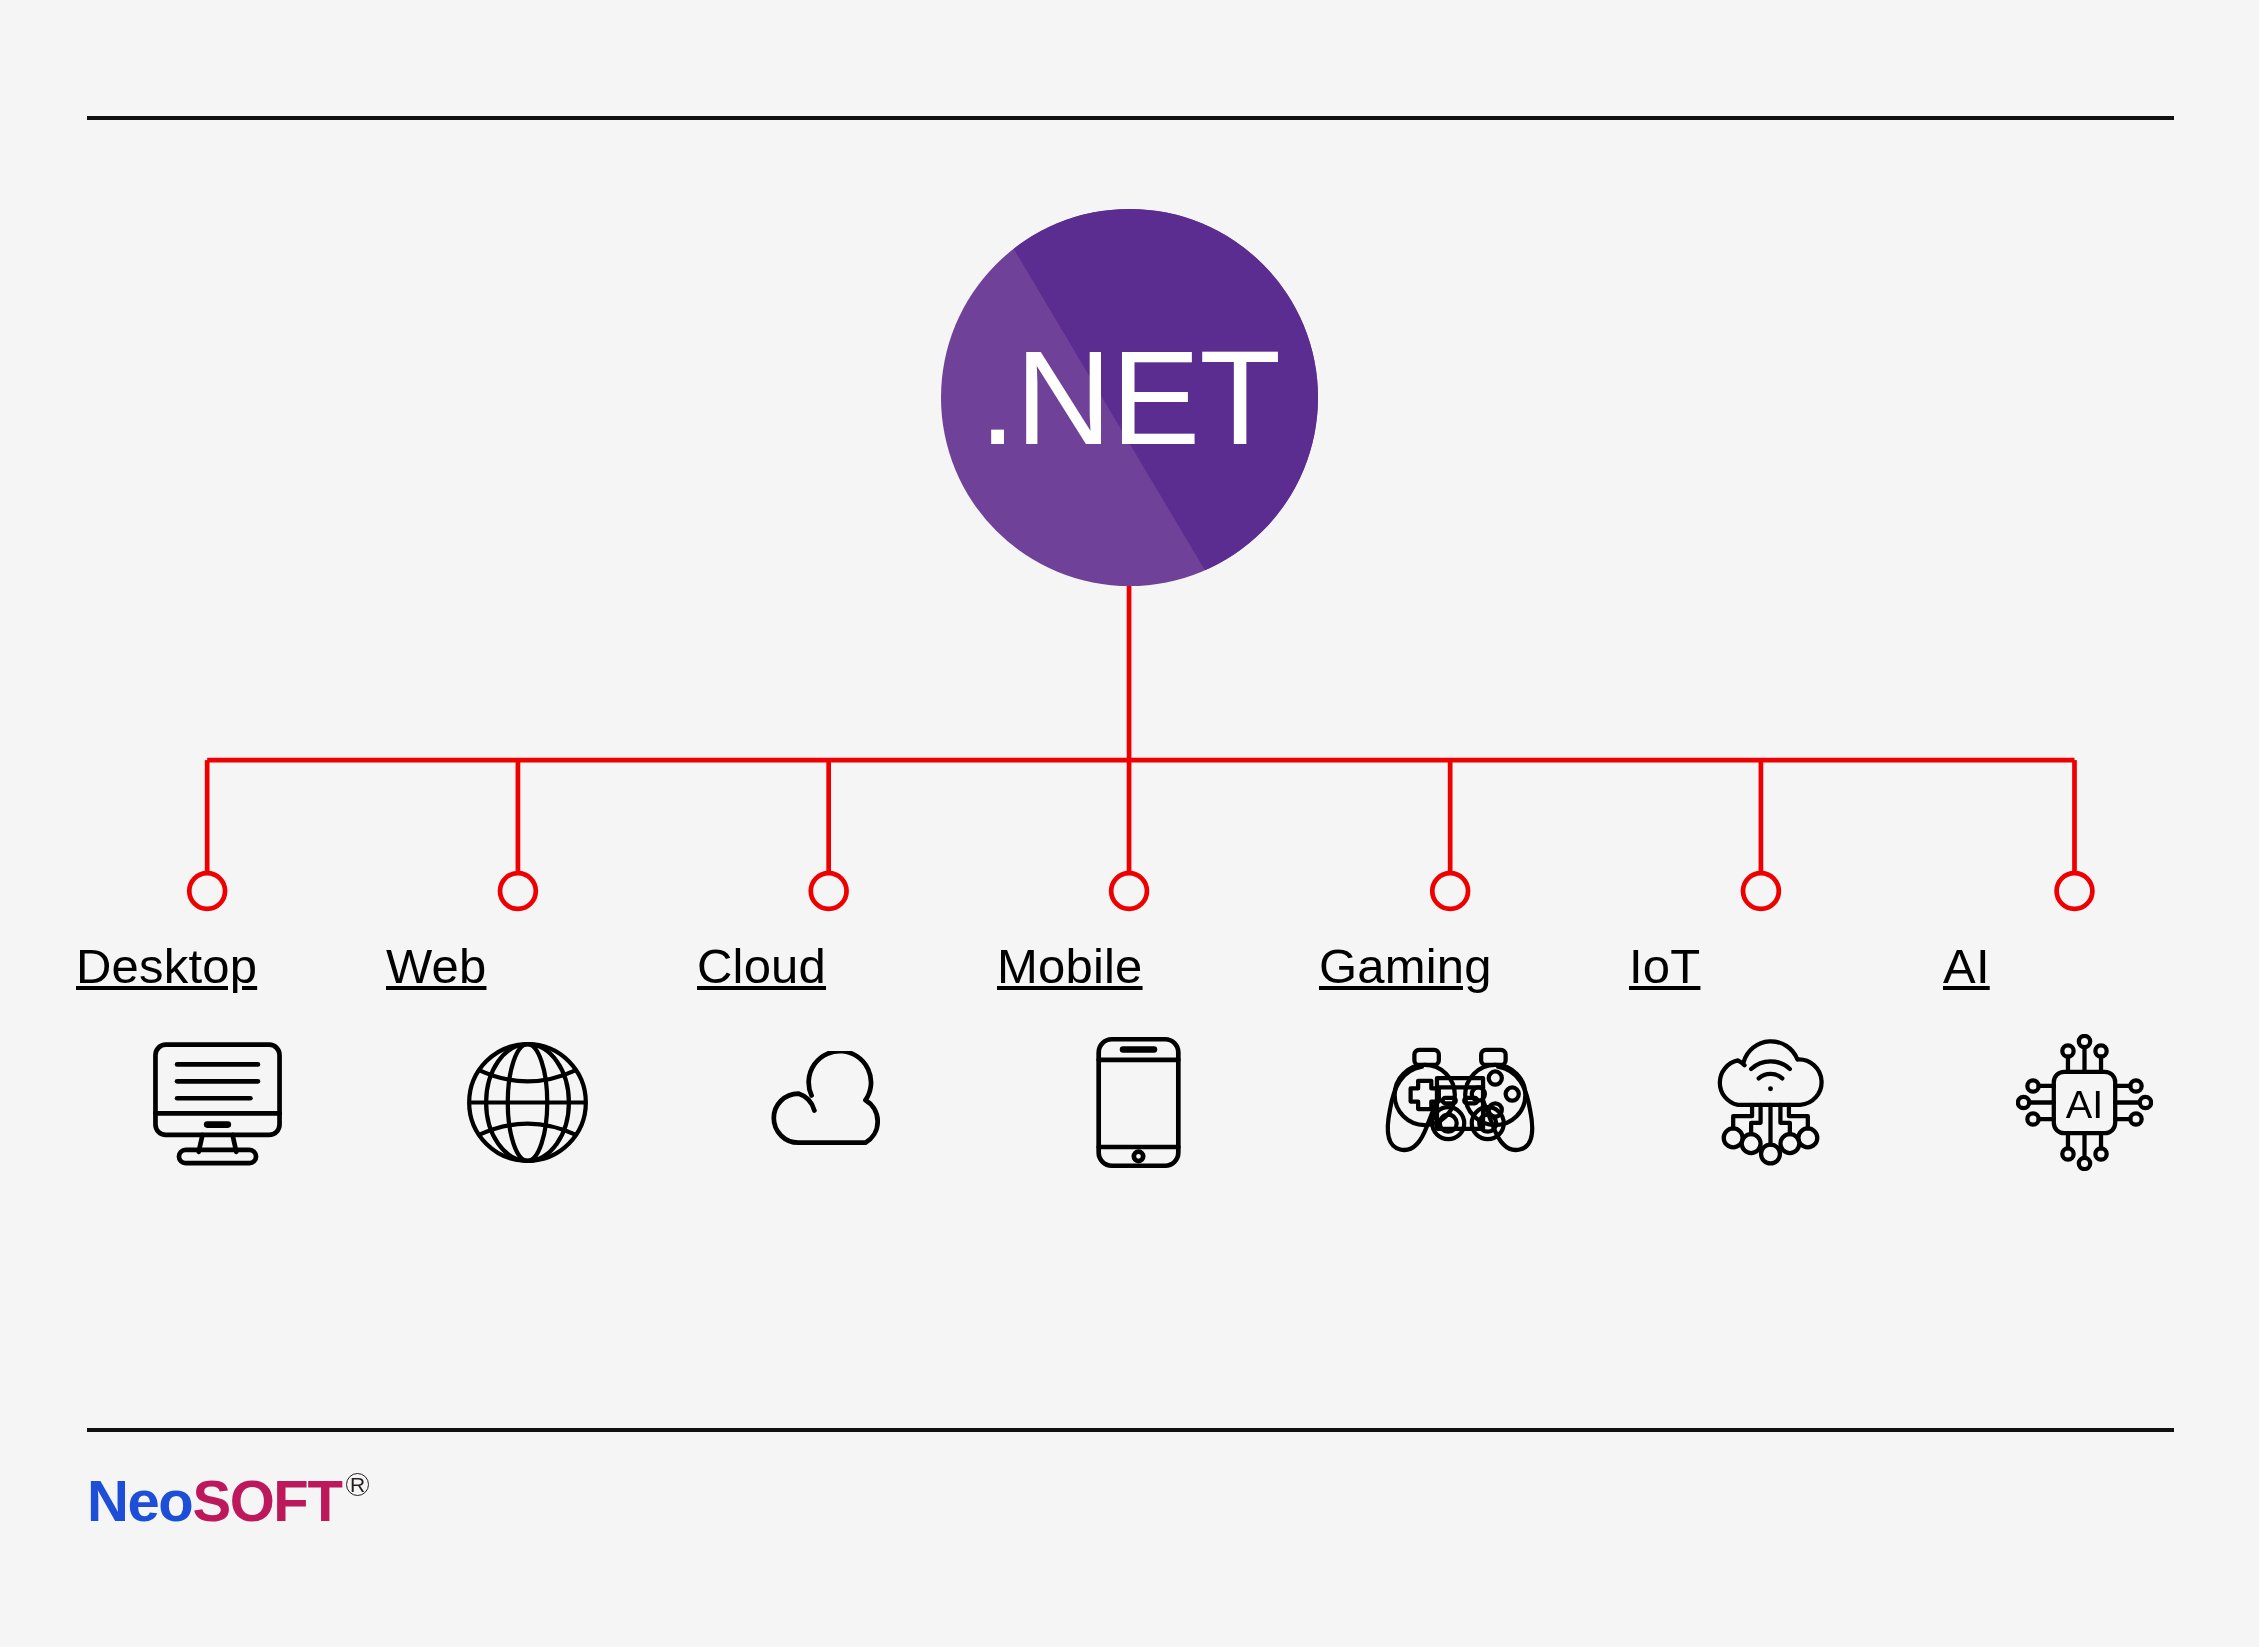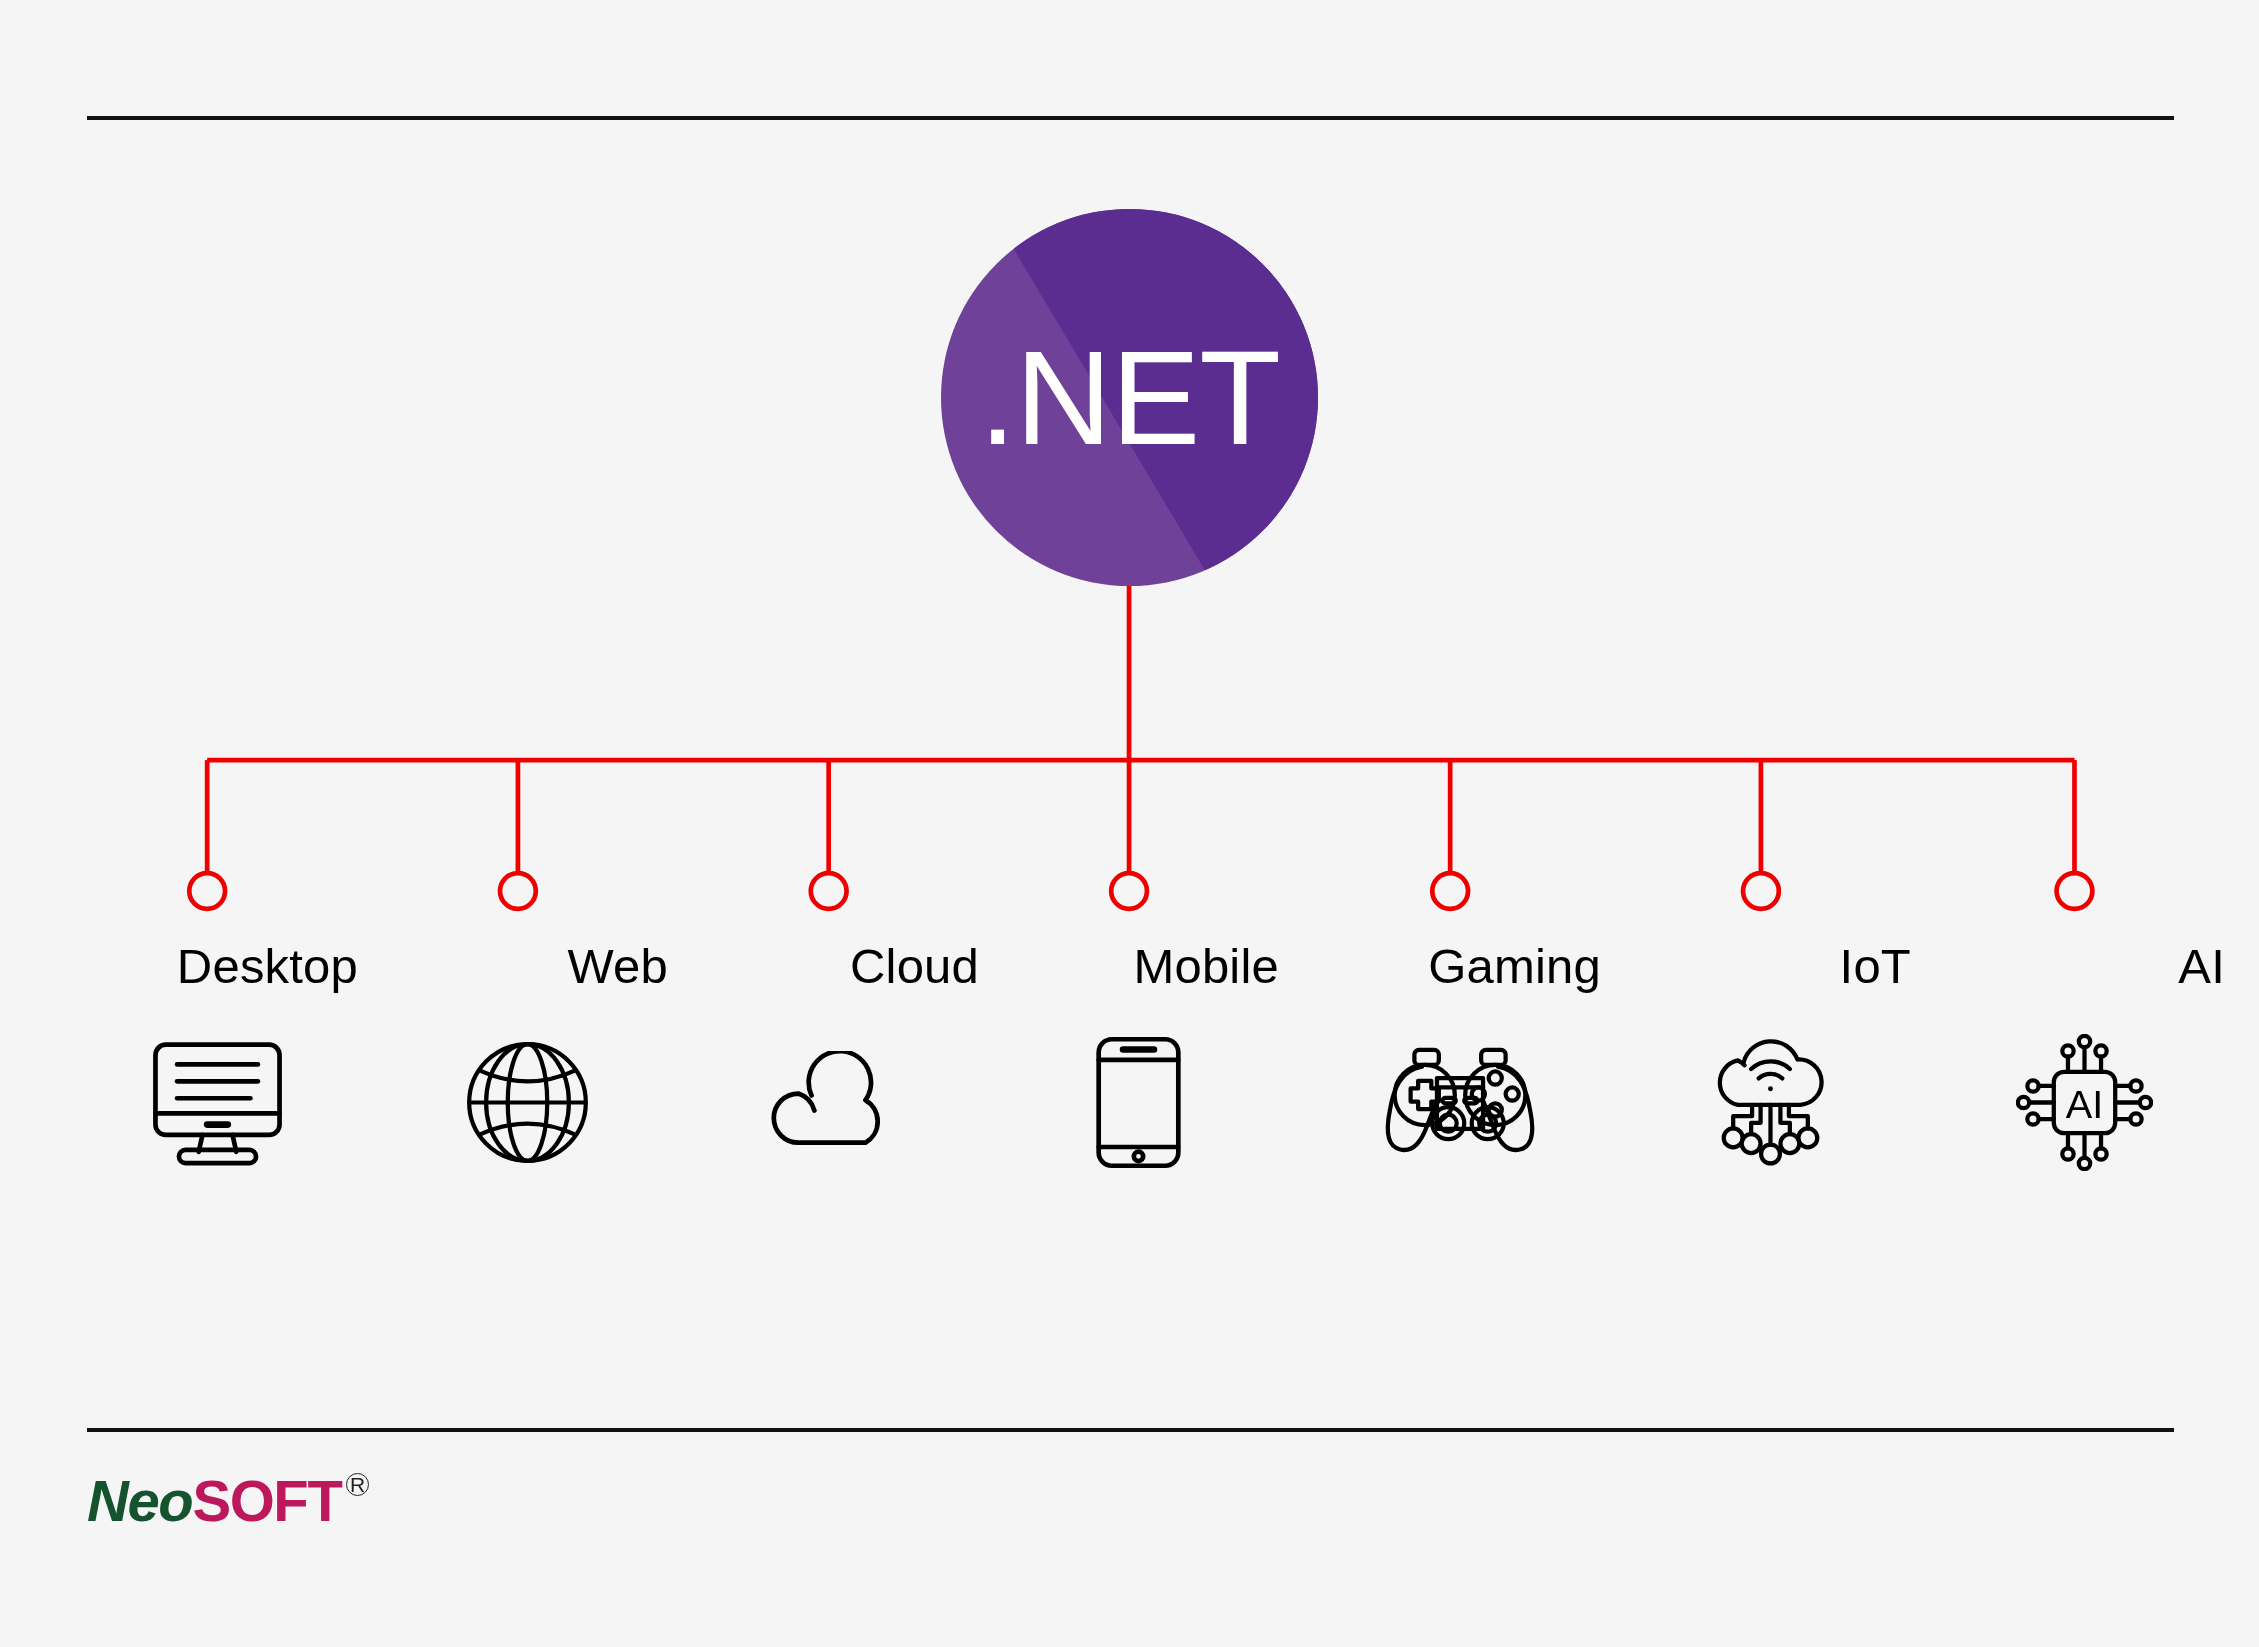--- a/index.html
+++ b/index.html
@@ -48,21 +48,22 @@
     width: 2260px;
     height: 942px;
   }
 
   
   .branch {
     position: absolute;
     top: 942px;
     width: 282px;
     margin-left: -141px;
-    text-align: right;
+    text-align: left;
+    text-decoration: underline;
   }
   .branch-label {
     font-size: 49px;
     line-height: 1;
     color: #000000;
     letter-spacing: 0.2px;
     white-space: nowrap;
     font-weight: 400;
   }
   .branch-icon {
@@ -78,21 +79,21 @@
   #brand-logo {
     position: absolute;
     left: 87px;
     top: 1467px;
     display: flex;
     align-items: flex-start;
     font-weight: bold;
     font-size: 58px;
     letter-spacing: -1.4px;
   }
-  #brand-neo { color: #14532d; font-style: italic; }
+  #brand-neo { color: #1d4ed8; }
   #brand-soft { color: #be185d; }
   #brand-reg {
     font-size: 21px;
     font-weight: normal;
     color: #231f20;
     border: 1.9px solid #231f20;
     border-radius: 50%;
     width: 21px;
     height: 21px;
     line-height: 21px;

